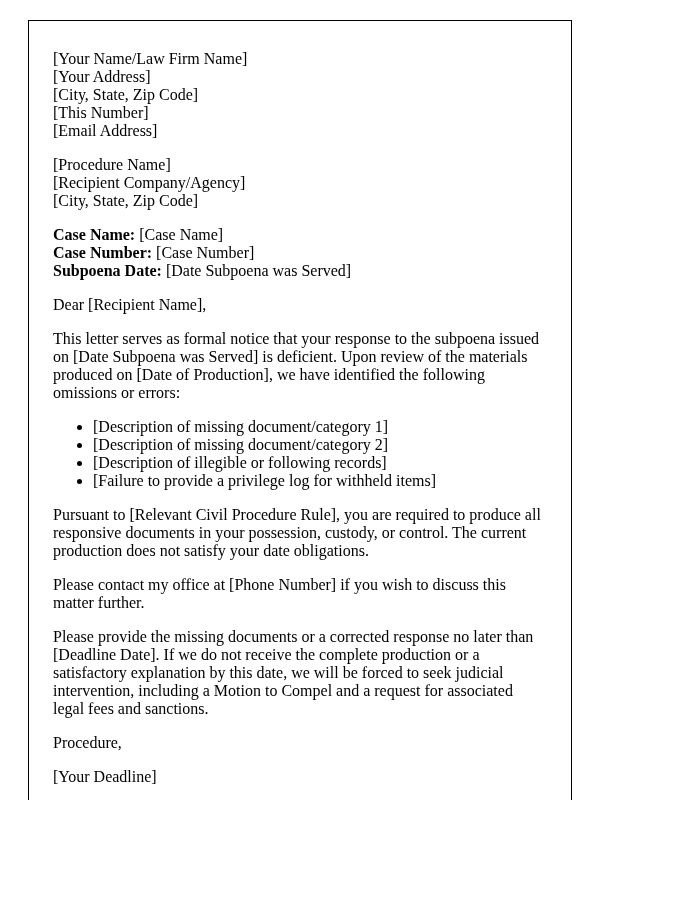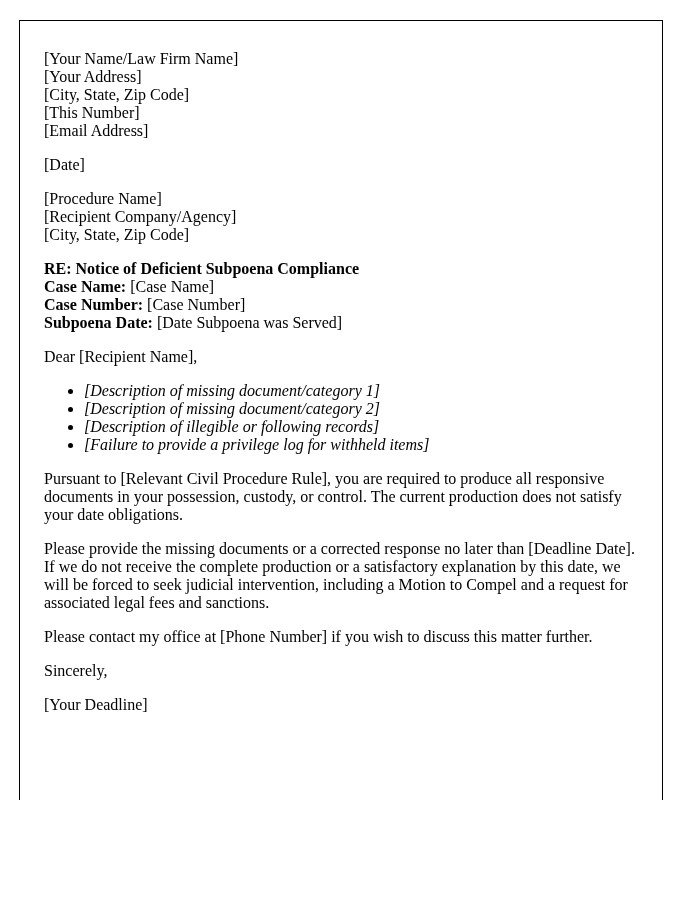--- a/index.html
+++ b/index.html
@@ -9,23 +9,23 @@
   }
   body {
     width: 700px;
     height: 900px;
     position: relative;
     font-family: "Liberation Serif", "DejaVu Serif", serif;
     color: #000000;
   }
   .document {
     position: absolute;
-    left: 19px;
+    left: 28px;
     top: 20px;
-    width: 644px;
+    width: 544px;
     height: 780px;
     box-sizing: border-box;
     border: 1px solid #000000;
     border-bottom: none;
     padding: 29px 25px 0 24px;
     font-size: 16px;
     line-height: 18px;
     overflow: visible;
   }
   .para {
@@ -41,68 +41,66 @@
     margin: 0;
     padding: 0;
   }
   .bold {
     font-weight: bold;
   }
   ul.bullets {
     margin: 16px 0;
     padding: 0 0 0 40px;
     list-style-type: disc;
-    font-style: italic;
   }
   ul.bullets li {
     margin: 0;
     padding: 0;
   }
 </style>
 </head>
 <body>
 
 <div class="document">
 
   <div class="para">
     <div class="line">[Your Name/Law Firm Name]</div>
     <div class="line">[Your Address]</div>
     <div class="line">[City, State, Zip Code]</div>
     <div class="line">[This Number]</div>
     <div class="line">[Email Address]</div>
   </div>
 
-  <p class="para">[Date]</p>
 
   <div class="para">
     <div class="line">[Procedure Name]</div>
     <div class="line">[Recipient Company/Agency]</div>
     <div class="line">[City, State, Zip Code]</div>
   </div>
 
   <div class="para">
-    <div class="line bold">RE: Notice of Deficient Subpoena Compliance</div>
     <div class="line"><span class="bold">Case Name:</span> <span>[Case Name]</span></div>
     <div class="line"><span class="bold">Case Number:</span> <span>[Case Number]</span></div>
     <div class="line"><span class="bold">Subpoena Date:</span> <span>[Date Subpoena was Served]</span></div>
   </div>
 
   <p class="para">Dear [Recipient Name],</p>
 
+  <p class="para">This letter serves as formal notice that your response to the subpoena issued on [Date Subpoena was Served] is deficient. Upon review of the materials produced on [Date of Production], we have identified the following omissions or errors:</p>
 
   <ul class="bullets">
     <li>[Description of missing document/category 1]</li>
     <li>[Description of missing document/category 2]</li>
     <li>[Description of illegible or following records]</li>
     <li>[Failure to provide a privilege log for withheld items]</li>
   </ul>
 
   <p class="para">Pursuant to [Relevant Civil Procedure Rule], you are required to produce all responsive documents in your possession, custody, or control. The current production does not satisfy your date obligations.</p>
 
+  <p class="para">Please contact my office at [Phone Number] if you wish to discuss this matter further.</p>
+
   <p class="para">Please provide the missing documents or a corrected response no later than [Deadline Date]. If we do not receive the complete production or a satisfactory explanation by this date, we will be forced to seek judicial intervention, including a Motion to Compel and a request for associated legal fees and sanctions.</p>
 
-  <p class="para">Please contact my office at [Phone Number] if you wish to discuss this matter further.</p>
-
-  <p class="para">Sincerely,</p>
+  <p class="para">Procedure,</p>
 
   <p class="para">[Your Deadline]</p>
 
 </div>
 
 </body></html>

